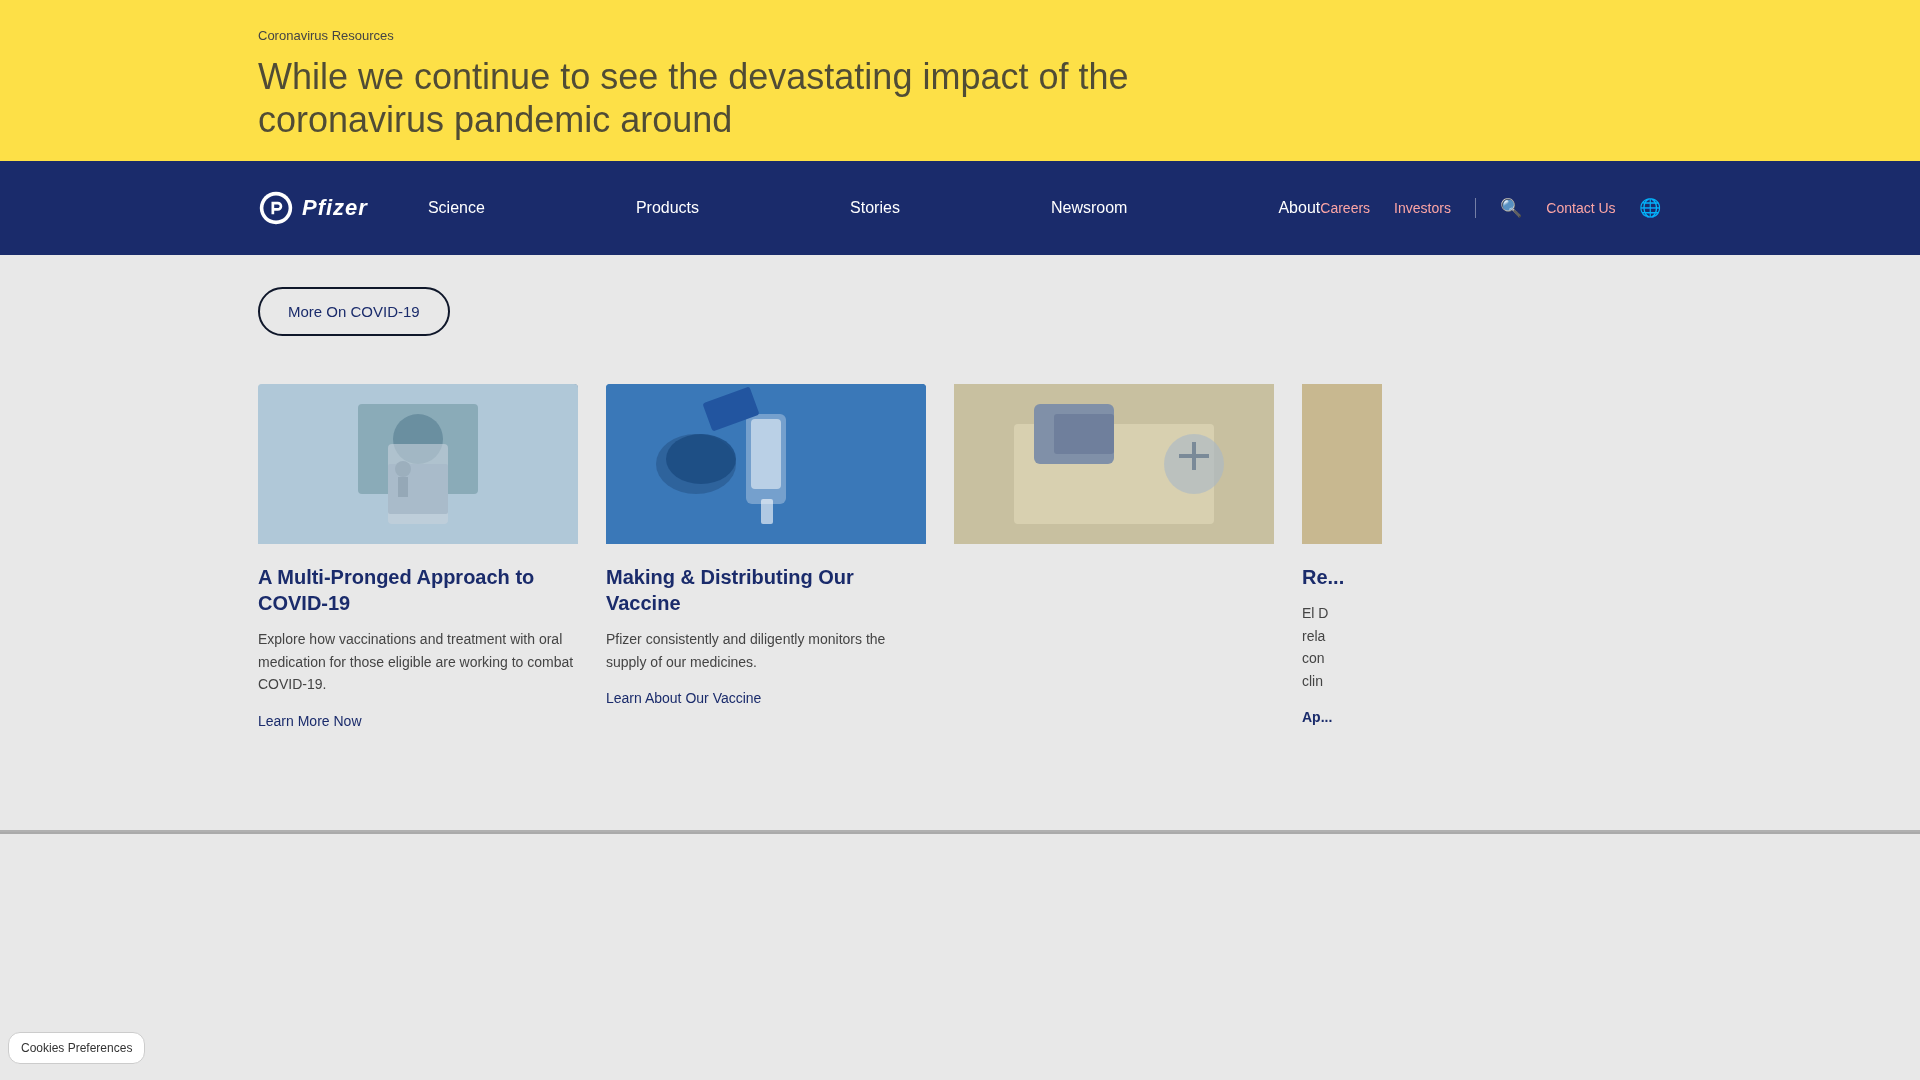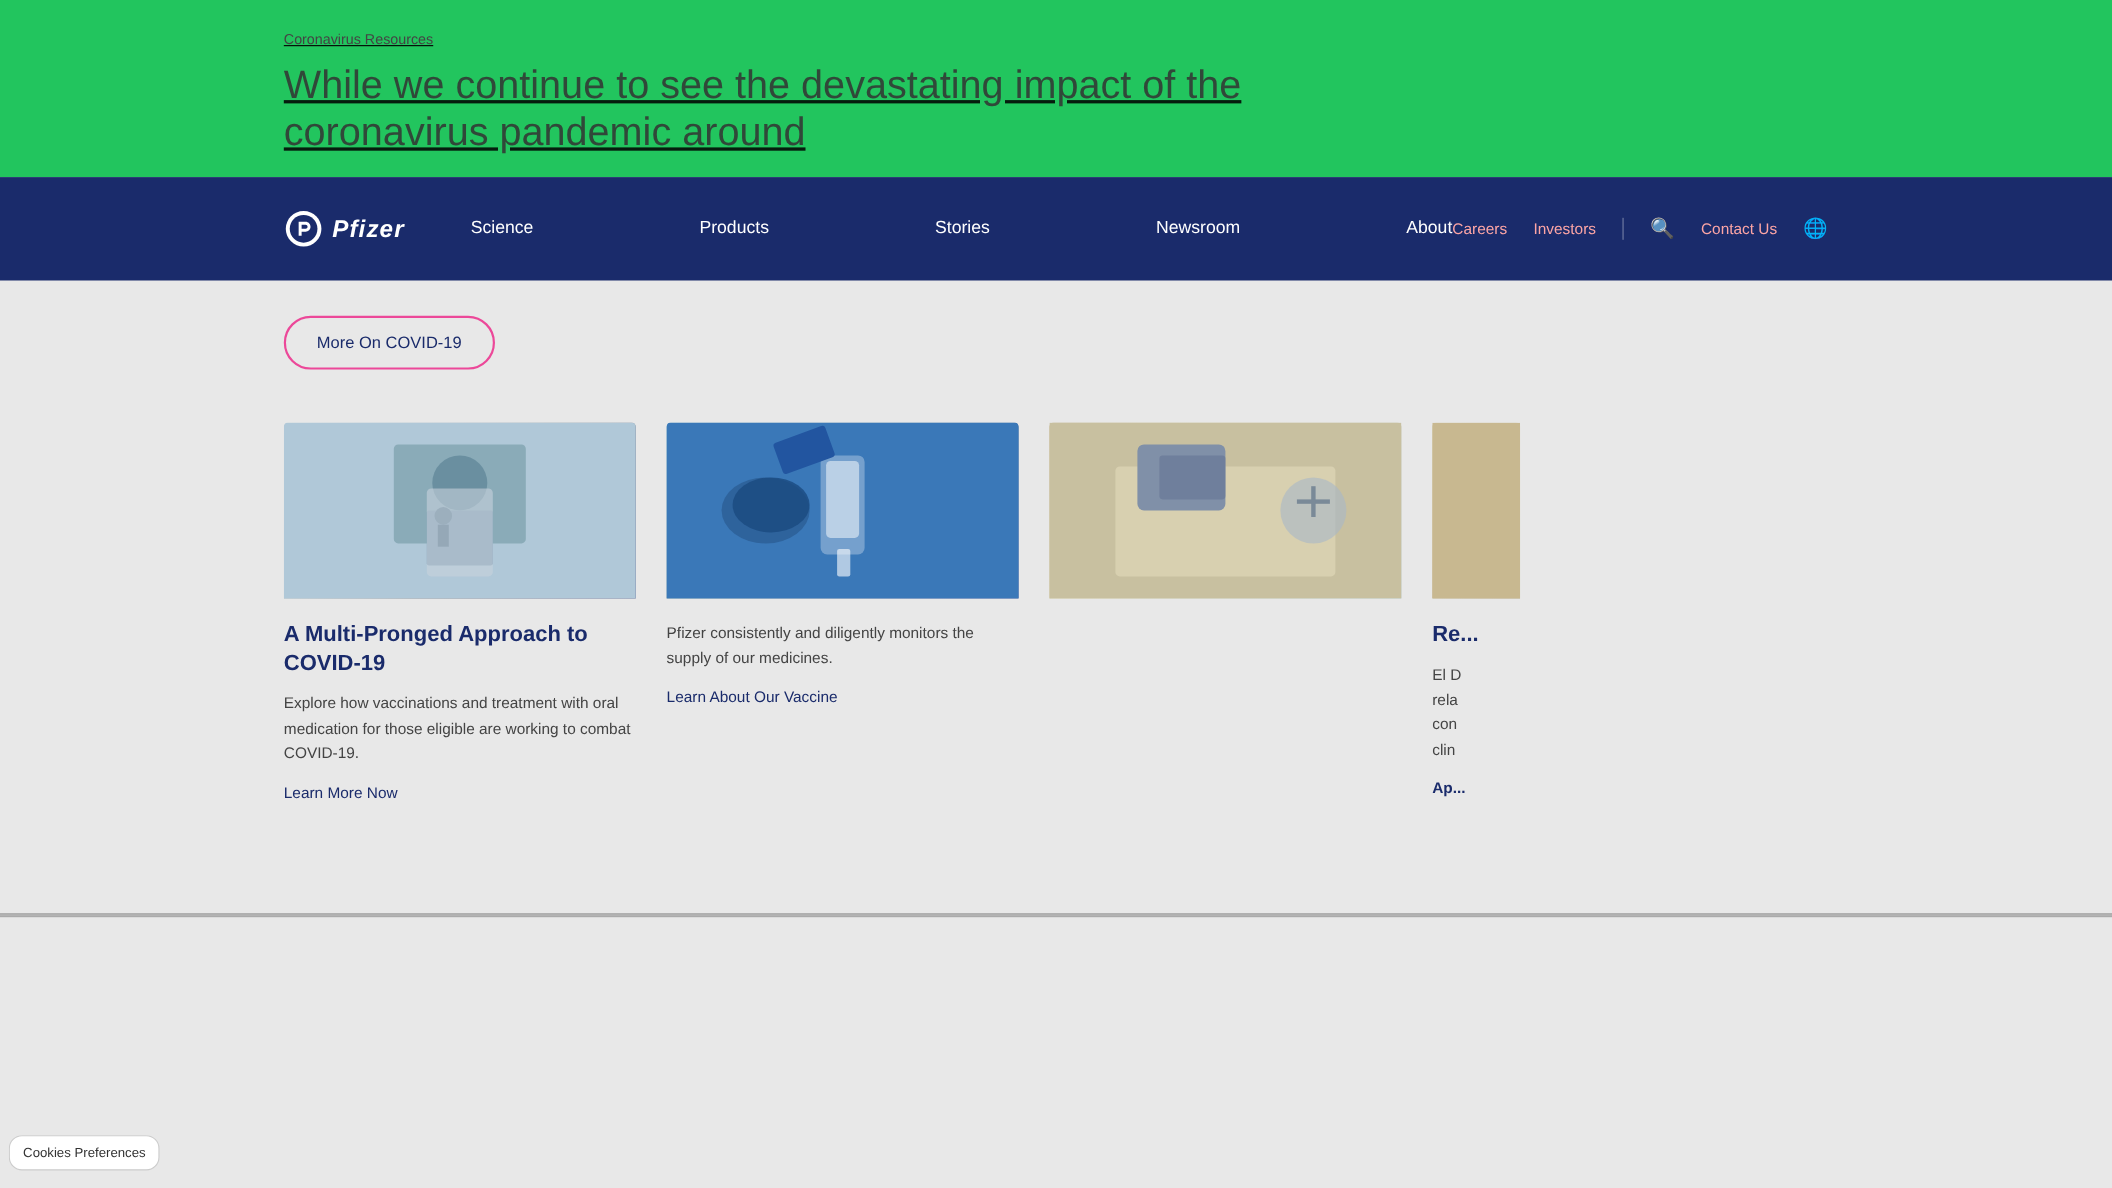--- a/index.html
+++ b/index.html
@@ -5,23 +5,22 @@
     * { margin: 0; padding: 0; box-sizing: border-box; }
     body {
       font-family: 'Arial', sans-serif;
       background-color: #e8e8e8;
       overflow-x: hidden;
       width: 1920px;
     }
 
     
     .top-banner {
-      background-color: #22c55e;
+      background-color: #fde047;
       padding: 28px 258px 20px;
-      text-decoration: underline;
     }
     .top-banner .corona-label {
       font-size: 13px;
       color: #444;
       margin-bottom: 12px;
     }
     .top-banner .headline {
       font-size: 36px;
       color: #333;
       font-weight: 400;
@@ -81,21 +80,21 @@
       cursor: pointer;
     }
 
     
     .covid-btn-area {
       background-color: #e8e8e8;
       padding: 32px 258px 48px;
     }
     .covid-btn {
       display: inline-block;
-      border: 2px solid #ec4899;
+      border: 2px solid #0f172a;
       border-radius: 30px;
       padding: 14px 28px;
       color: #1a2b6b;
       font-size: 15px;
       font-weight: 500;
       cursor: pointer;
       background: transparent;
     }
 
     
@@ -292,20 +291,21 @@
           <rect x="140" y="30" width="40" height="90" rx="6" fill="rgba(255,255,255,0.3)"></rect>
           <rect x="145" y="35" width="30" height="70" rx="4" fill="rgba(255,255,255,0.5)"></rect>
           <rect x="100" y="10" width="50" height="30" rx="3" fill="#2255a0" transform="rotate(-20,125,25)"></rect>
           <rect x="155" y="115" width="12" height="25" rx="2" fill="rgba(255,255,255,0.6)"></rect>
 
           <ellipse cx="90" cy="80" rx="40" ry="30" fill="#2a5a90" opacity="0.7"></ellipse>
           <ellipse cx="95" cy="75" rx="35" ry="25" fill="#1a4a80" opacity="0.8"></ellipse>
         </svg>
       </div>
       <div class="card-body">
+        <div class="card-title">Making &amp; Distributing Our Vaccine</div>
         <div class="card-desc">Pfizer consistently and diligently monitors the supply of our medicines.</div>
         <a class="card-link">Learn About Our Vaccine</a>
       </div>
     </div>
 
     <div class="card">
       <div class="img-hospital">
         <svg width="100%" height="100%" viewBox="0 0 320 160" preserveAspectRatio="xMidYMid slice">
           <rect width="320" height="160" fill="#c8c0a0"></rect>
           <rect x="60" y="40" width="200" height="100" rx="4" fill="#d8d0b0"></rect>

